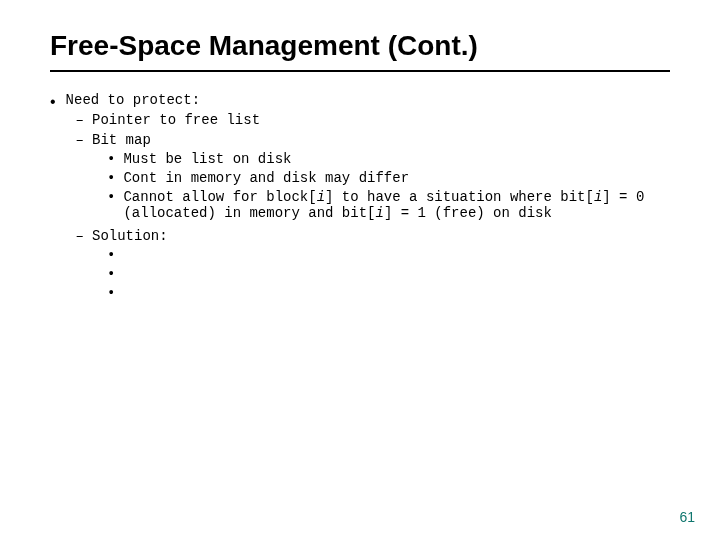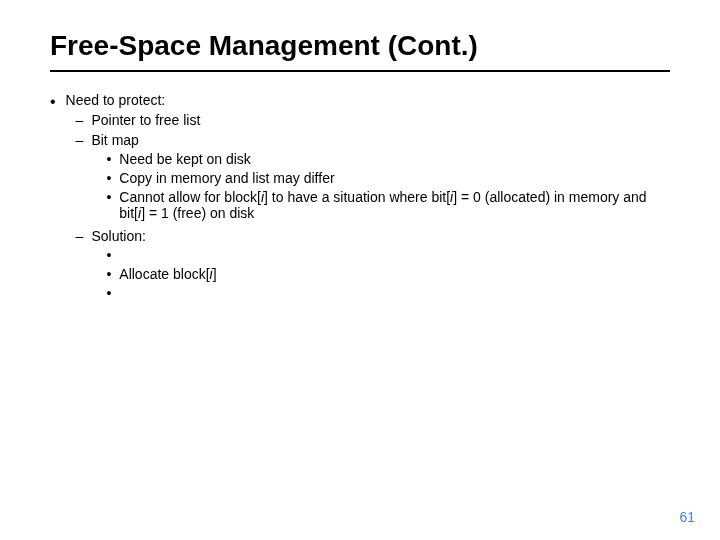--- a/index.html
+++ b/index.html
@@ -48,20 +48,21 @@
 
     .bullet-dot {
       margin-right: 10px;
       margin-top: 1px;
       font-size: 16px;
       flex-shrink: 0;
     }
 
     .bullet-content {
       flex: 1;
+      font-family: Liberation Mono, monospace;
     }
 
     .sub-list {
       margin-top: 4px;
       margin-left: 10px;
     }
 
     .sub-item {
       display: flex;
       align-items: flex-start;
@@ -91,21 +92,21 @@
     .small-bullet {
       margin-right: 8px;
       flex-shrink: 0;
     }
 
     .page-number {
       position: absolute;
       bottom: 15px;
       right: 25px;
       font-size: 14px;
-      color: #3b82f6;
+      color: #0f766e;
       margin-left: 43px;
     }
 
     em {
       font-style: italic;
     }
   </style>
 </head>
 <body>
 
@@ -129,45 +130,44 @@
             </div>
           </div>
 
           <div class="sub-item">
             <span class="dash">–</span>
             <div class="sub-item-content">
               <span>Bit map</span>
               <div class="sub-sub-list">
                 <div class="sub-sub-item">
                   <span class="small-bullet">•</span>
-                  <span>Need be kept on disk</span>
+                  <span>Must be list on disk</span>
                 </div>
                 <div class="sub-sub-item">
                   <span class="small-bullet">•</span>
-                  <span>Copy in memory and list may differ</span>
+                  <span>Cont in memory and disk may differ</span>
                 </div>
                 <div class="sub-sub-item">
                   <span class="small-bullet">•</span>
                   <span>Cannot allow for block[<em>i</em>] to have a situation where bit[<em>i</em>] = 0 (allocated) in memory and bit[<em>i</em>] = 1 (free) on disk</span>
                 </div>
               </div>
             </div>
           </div>
 
           <div class="sub-item">
             <span class="dash">–</span>
             <div class="sub-item-content">
               <span>Solution:</span>
               <div class="sub-sub-list">
                 <div class="sub-sub-item">
                   <span class="small-bullet">•</span>
                 </div>
                 <div class="sub-sub-item">
                   <span class="small-bullet">•</span>
-                  <span>Allocate block[<em>i</em>]</span>
                 </div>
                 <div class="sub-sub-item">
                   <span class="small-bullet">•</span>
                 </div>
               </div>
             </div>
           </div>
 
         </div>
       </div>

